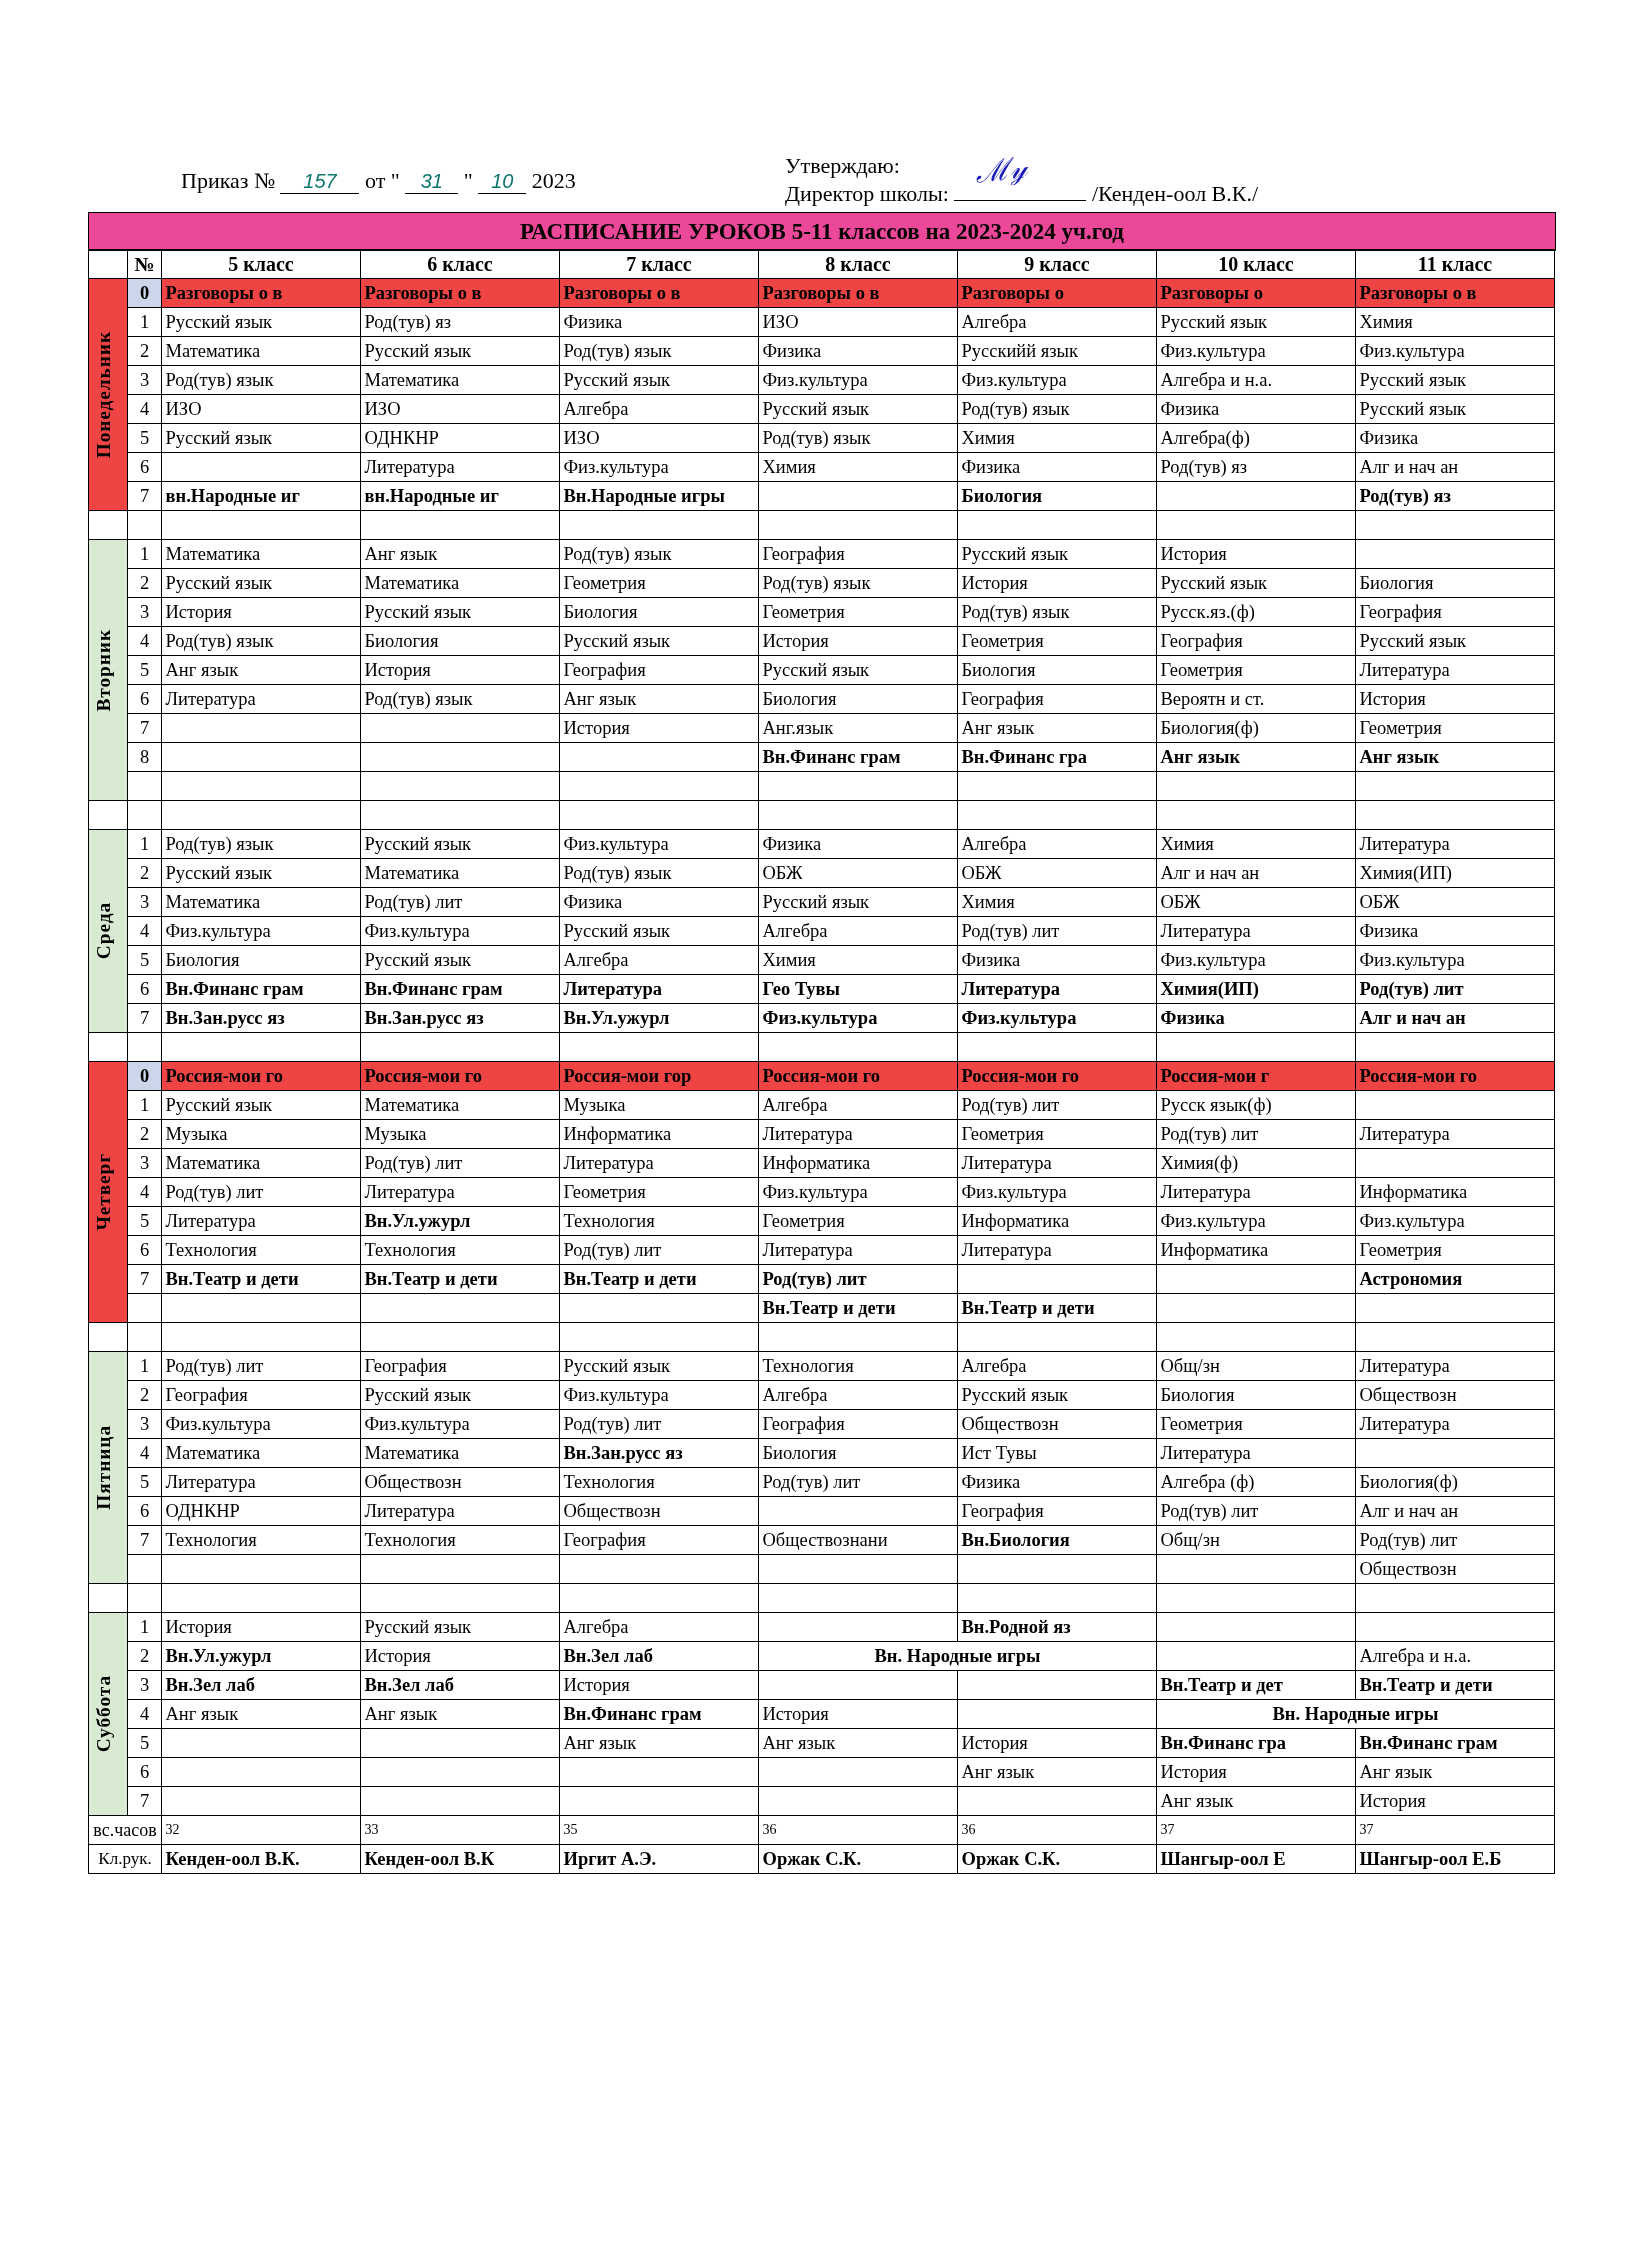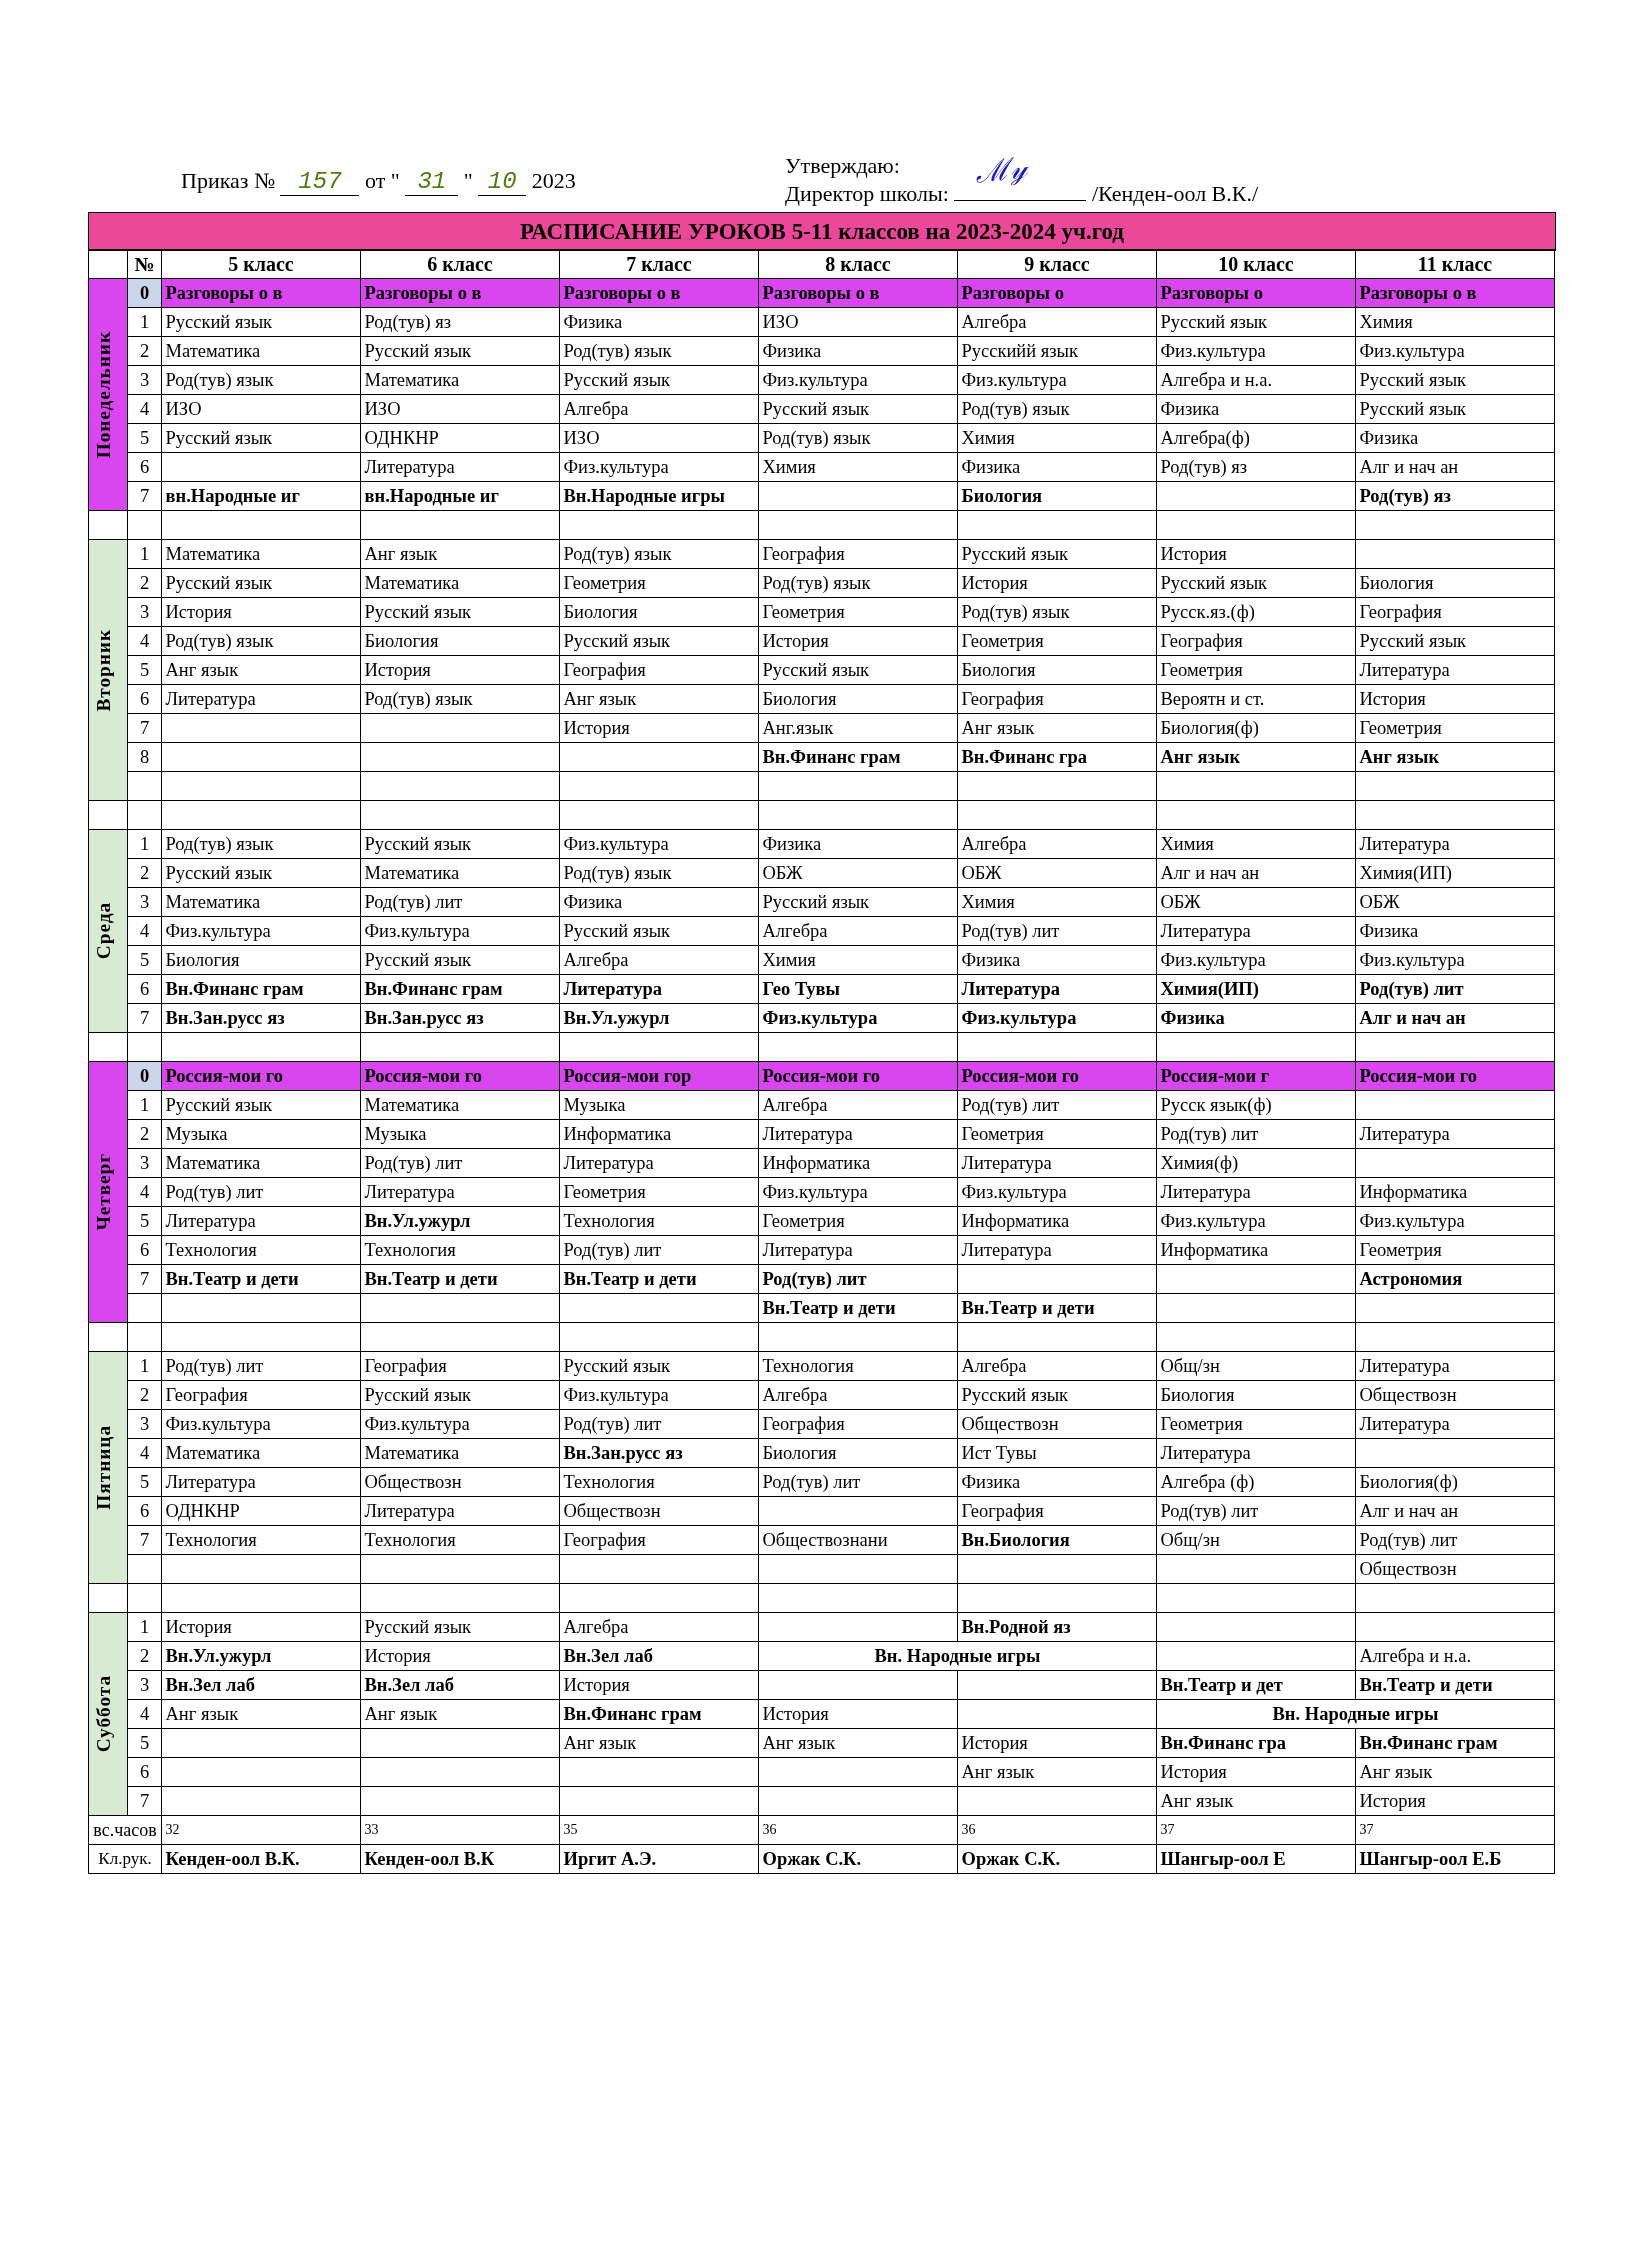--- a/index.html
+++ b/index.html
@@ -3,21 +3,21 @@
 <meta charset="utf-8">
 <style>
   html,body{margin:0;padding:0;background:#ffffff;}
   body{width:1642px;height:2258px;font-family:"Liberation Serif", serif;color:#000;}
   .page{position:relative;width:1642px;height:2258px;overflow:hidden;}
 
   
   .hdr{position:absolute;left:0;top:0;width:1642px;height:203px;}
   .order-line{position:absolute;left:181px;top:168px;font-size:22px;white-space:nowrap;}
   .order-line .blank{display:inline-block;border-bottom:1.3px solid #000;text-align:center;}
-  .hand{font-family:Liberation Mono, monospace;font-style:italic;color:#4d7c0f;font-size:24px;}
+  .hand{font-family:Liberation Sans, sans-serif;font-style:italic;color:#0f766e;font-size:20px;}
   .approve{position:absolute;left:785px;top:152px;font-size:22px;line-height:1.25;}
   .approve .row2{white-space:nowrap;}
   .sign-line{display:inline-block;width:132px;border-bottom:1.3px solid #000;}
   .sig{position:absolute;left:975px;top:148px;font-size:30px;color:#1c1cbb;font-style:italic;transform:rotate(-6deg);}
 
   
   .stamp{position:absolute;left:730px;top:37px;width:291px;height:291px;border-radius:50%;
          border:2.6px solid #3b4fa8;opacity:.55;}
   .stamp:before{content:"";position:absolute;left:19.4px;top:19.4px;right:19.4px;bottom:19.4px;border:1.8px solid #3b4fa8;border-radius:50%;}
   .stamp:after{content:"";position:absolute;left:53px;top:53px;right:53px;bottom:53px;border:1.3px solid #3b4fa8;border-radius:50%;}
@@ -29,21 +29,21 @@
 
   
   table.sched{position:absolute;left:88px;top:249px;border-collapse:collapse;table-layout:fixed;width:1466px;
               font-size:18.5px;}
   table.sched td,table.sched th{border:1.3px solid #000;padding:0 3.5px;height:28px;overflow:hidden;white-space:nowrap;}
   .c-day{width:39px;}
   .c-num{width:34px;text-align:center;}
   .c-cls{width:199px;}
   thead th{font-weight:bold;text-align:center;font-size:20px;height:30px;}
   td.num{text-align:center;font-weight:normal;}
-  tr.razgovor td{background:#d946ef;font-weight:bold;}
+  tr.razgovor td{background:#ef4444;font-weight:bold;}
   tr.razgovor td.num{background:#ccd6ea;}
   td.bold{font-weight:bold;}
   .daycell{background:#d9ead3;font-weight:bold;text-align:center;vertical-align:middle;padding:0;}
   .daycell span{display:block;writing-mode:vertical-rl;transform:rotate(180deg);font-size:19.4px;letter-spacing:0.9px;}
   .blankrow td{height:26.5px;}
   .foot td{font-weight:bold;}
   .foot td.lbl{font-weight:normal;font-size:17px;text-align:center;margin-top:48px;}
   .sum td{font-size:14px;}
   .sum td.lbl{font-size:18px;text-align:center;}
 </style>

